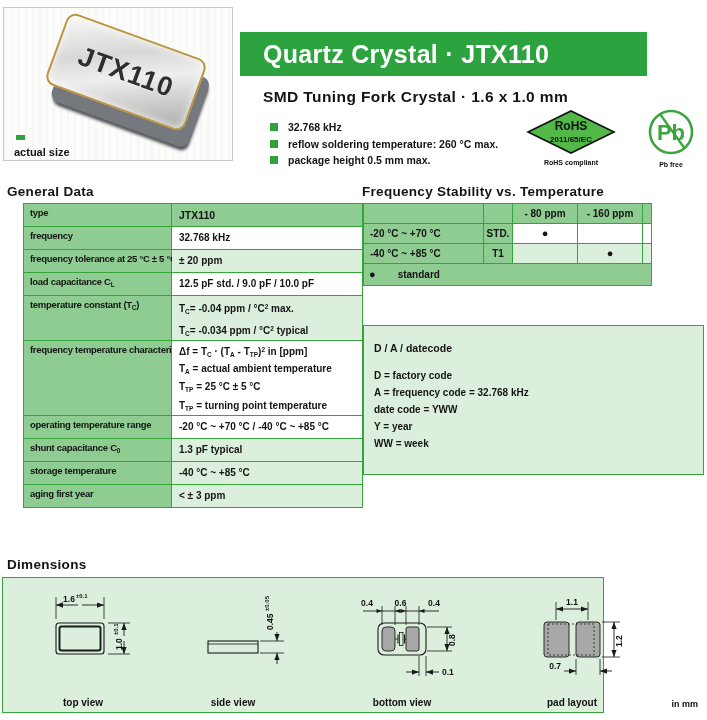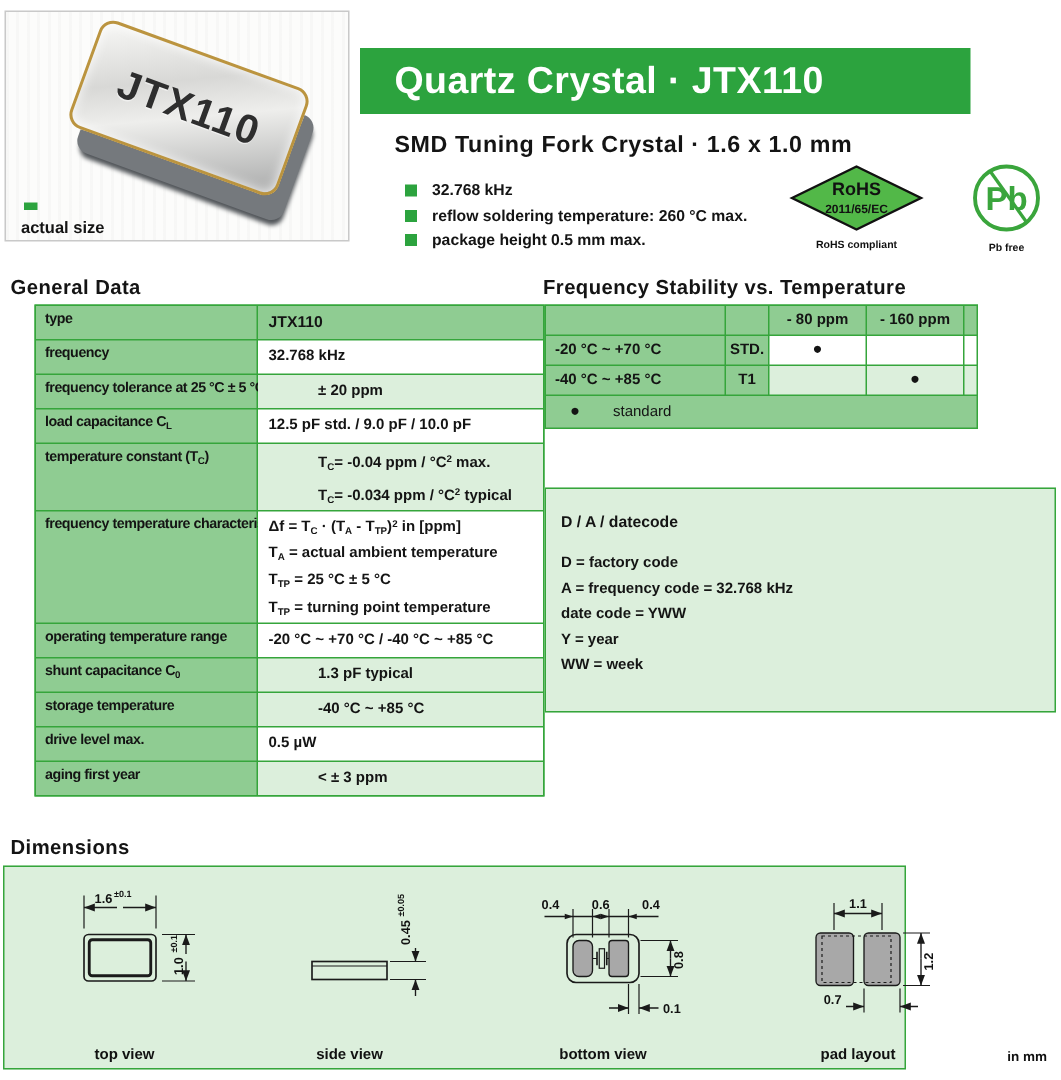--- a/index.html
+++ b/index.html
@@ -57,40 +57,40 @@
   .gd-label{
     background:var(--cell);padding:3px 0 0 6px;
     font-size:9.5px;font-weight:bold;letter-spacing:-.3px;white-space:nowrap;
   }
   .gd-value{display:flex;flex-direction:column;}
   .gd-line{height:22px;line-height:22px;padding-left:7px;font-size:10px;font-weight:bold;white-space:nowrap;}
   .gd-row.multi4 .gd-line{height:18.5px;line-height:18.5px;}
   .gd-row.header .gd-value{background:var(--cell);}
   .gd-row.header .gd-line{font-size:10.5px;}
   .gd-row.white .gd-value{background:#fff;}
-  .gd-row.tint .gd-value{background:var(--tint);padding-left:33px;}
+  .gd-row.tint .gd-value{background:var(--tint);}
   sub{font-size:6.5px;vertical-align:-2px;}
   sup{font-size:6.5px;vertical-align:3px;}
   
   .fs-table{
     position:absolute;left:363px;top:203px;width:289px;
     display:grid;grid-template-columns:119px 28px 64px 64px 1fr;
     gap:1px;background:var(--bd);border:1.5px solid var(--bd);
   }
   .fs-cell{
     height:19px;line-height:19px;font-size:10px;font-weight:bold;
     background:var(--cell);text-align:center;white-space:nowrap;
   }
   .fs-cell.lab{text-align:left;padding-left:6px;}
   .fs-cell.white{background:#fff;}
   .fs-cell.tintc{background:var(--tint);}
   .fs-dot{font-size:11px;}
   .fs-footer{
     grid-column:1/-1;height:21px;line-height:21px;background:var(--cell);
-    font-size:10px;font-weight:normal;padding-left:16px;
+    font-size:10px;font-weight:bold;padding-left:5px;
   }
   .fs-footer .fs-dot{margin-right:22px;}
   
   .dc-box{
     position:absolute;left:363px;top:325px;width:341px;height:150px;
     background:var(--tint);border:1.5px solid var(--bd);padding:16px 0 0 10px;
   }
   .dc-title{font-size:10.5px;font-weight:bold;margin-bottom:13px;}
   .dc-line{font-size:10px;font-weight:bold;line-height:17px;}
   
@@ -205,26 +205,20 @@
     <div class="gd-row tint">
       <div class="gd-label">shunt capacitance C<sub>0</sub></div>
       <div class="gd-value">
         <div class="gd-line">1.3 pF typical</div>
       </div>
     </div>
     <div class="gd-row tint">
       <div class="gd-label">storage temperature</div>
       <div class="gd-value">
         <div class="gd-line">-40 °C ~ +85 °C</div>
-      </div>
-    </div>
-    <div class="gd-row white">
-      <div class="gd-label">drive level max.</div>
-      <div class="gd-value">
-        <div class="gd-line">0.5 µW</div>
       </div>
     </div>
     <div class="gd-row tint">
       <div class="gd-label">aging first year</div>
       <div class="gd-value">
         <div class="gd-line">&lt; ± 3 ppm</div>
       </div>
     </div>
   </div>
 

